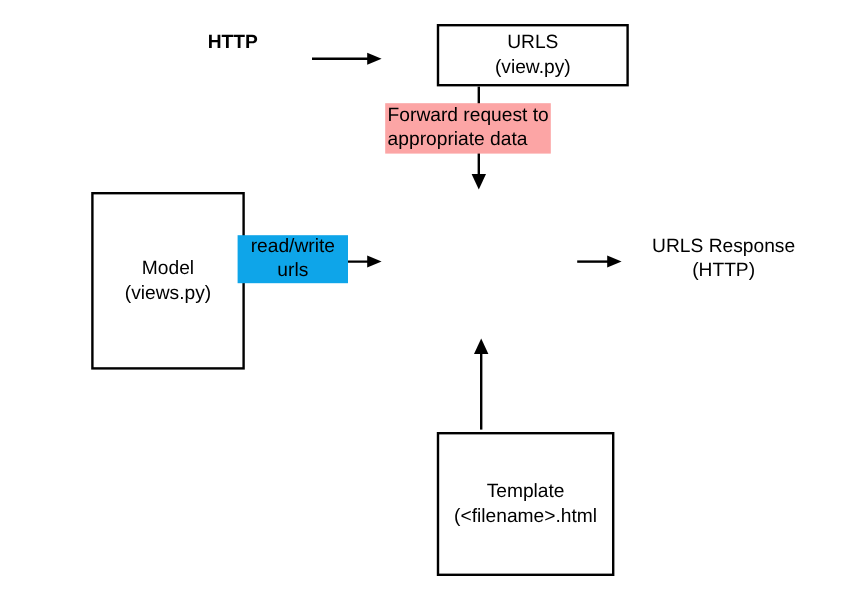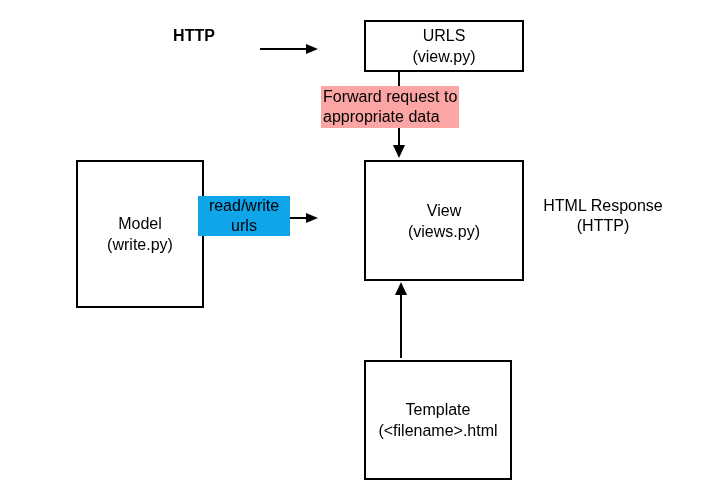--- a/index.html
+++ b/index.html
@@ -119,27 +119,23 @@
     </g>
   </svg>
 
   <div class="node" id="node-urls">
     <div>URLS</div>
     <div>(view.py)</div>
   </div>
 
   <div class="node" id="node-model">
     <div>Model</div>
-    <div>(write.py)</div>
+    <div>(views.py)</div>
   </div>
 
-  <div class="node" id="node-view">
-    <div>View</div>
-    <div>(views.py)</div>
-  </div>
 
   <div class="node" id="node-template">
     <div>Template</div>
     <div>(&lt;filename&gt;.html</div>
   </div>
 
   <div class="float-label" id="label-http-request">
     <div>HTTP</div>
   </div>
 
@@ -147,17 +143,17 @@
     <div>Forward request to</div>
     <div>appropriate data</div>
   </div>
 
   <div class="float-label" id="label-read-write">
     <div>read/write</div>
     <div>urls</div>
   </div>
 
   <div class="float-label" id="label-http-response">
-    <div>HTML Response</div>
+    <div>URLS Response</div>
     <div>(HTTP)</div>
   </div>
 
 </div>
 
 </body></html>

